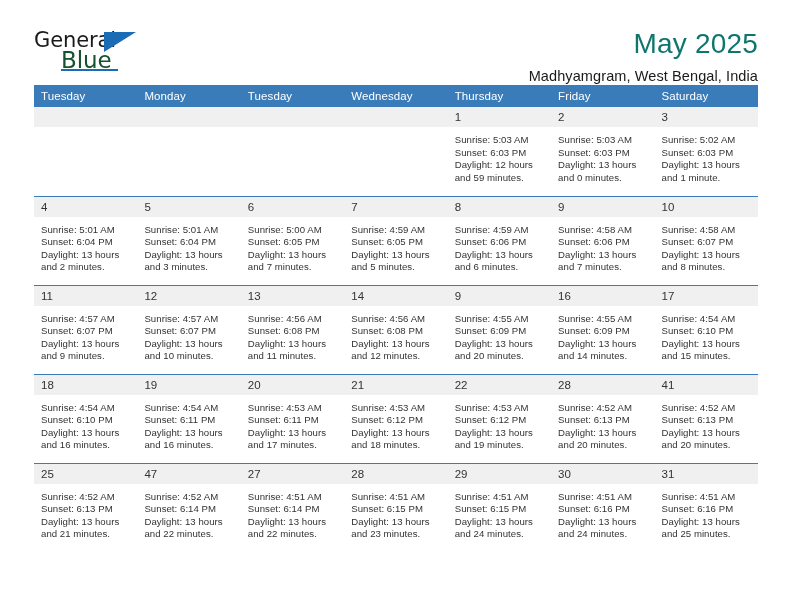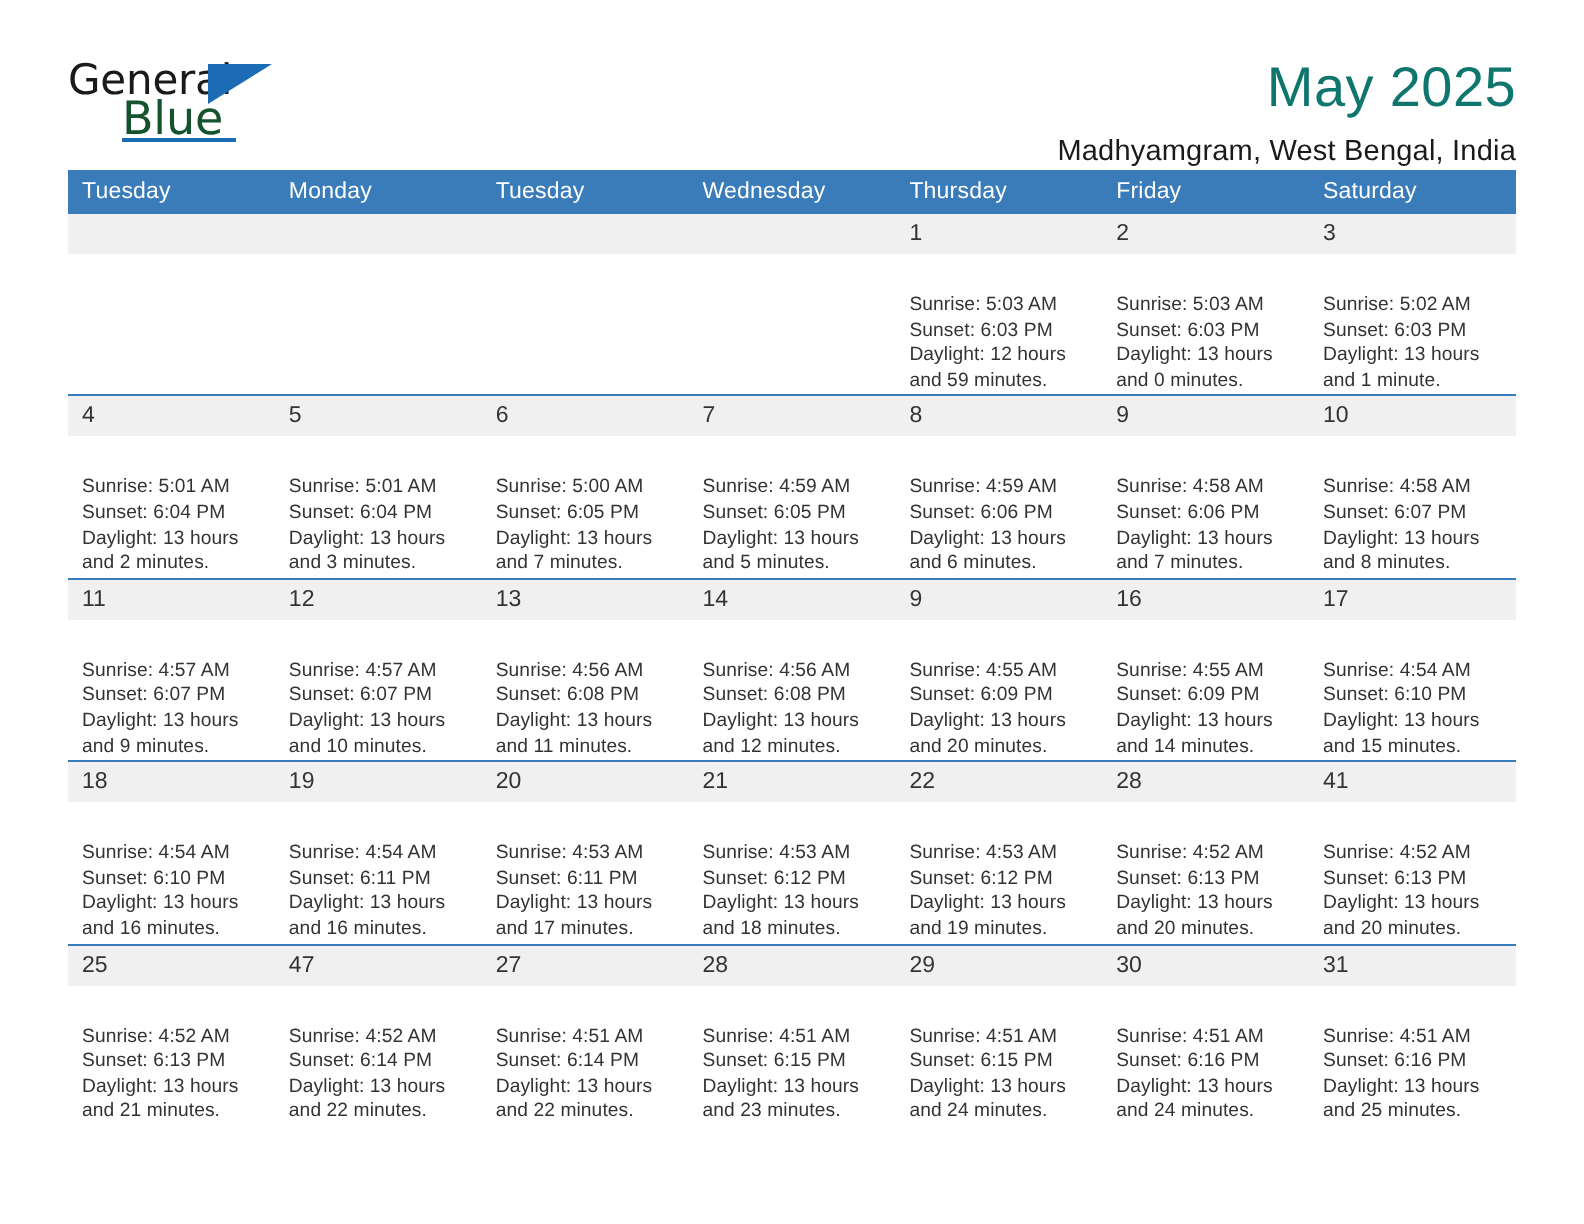--- a/index.html
+++ b/index.html
@@ -132,21 +132,21 @@
     padding: 4px 0 4px 7px;
     height: 20px;
     line-height: 12px;
   }
 
   .cell-empty .daynum {
     background: #f0f0f0;
   }
 
   .details {
-    padding: 20px 6px 0 7px;
+    padding: 7px 6px 0 7px;
   }
   .details div {
     font-size: 9.6px;
     color: #333333;
     line-height: 12.6px;
     white-space: nowrap;
     letter-spacing: 0.05px;
   }
 </style>
 </head>

